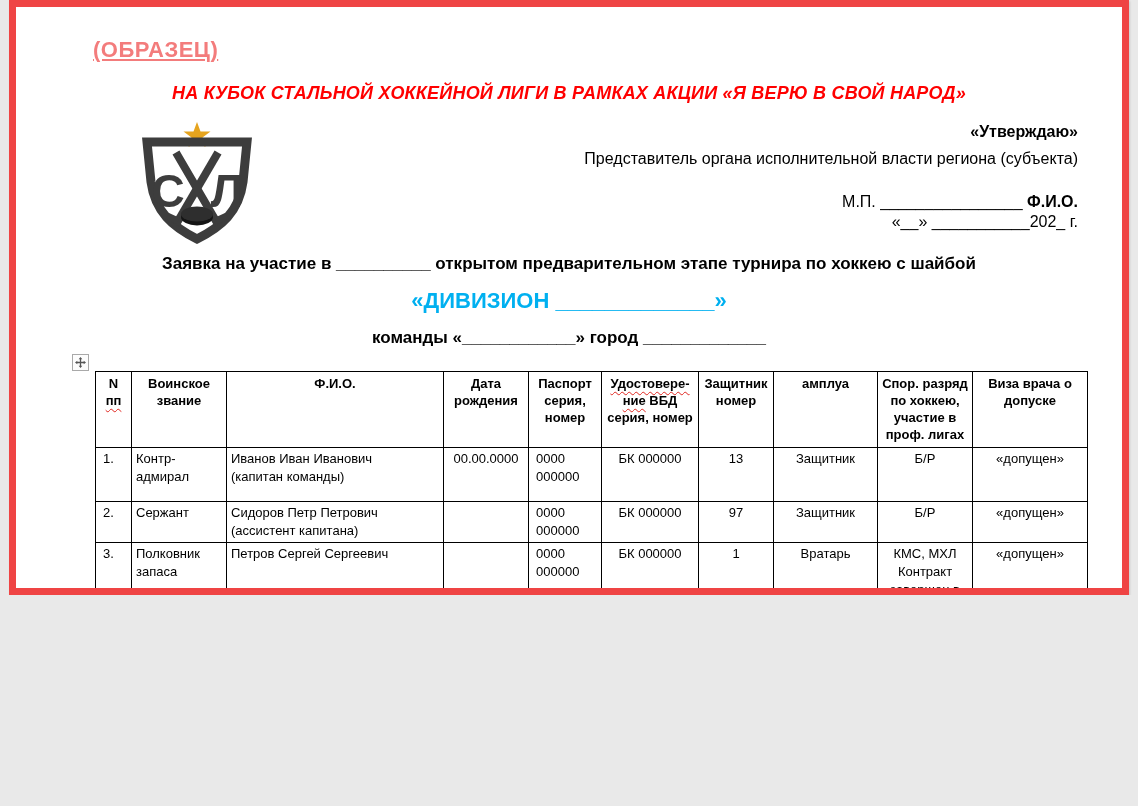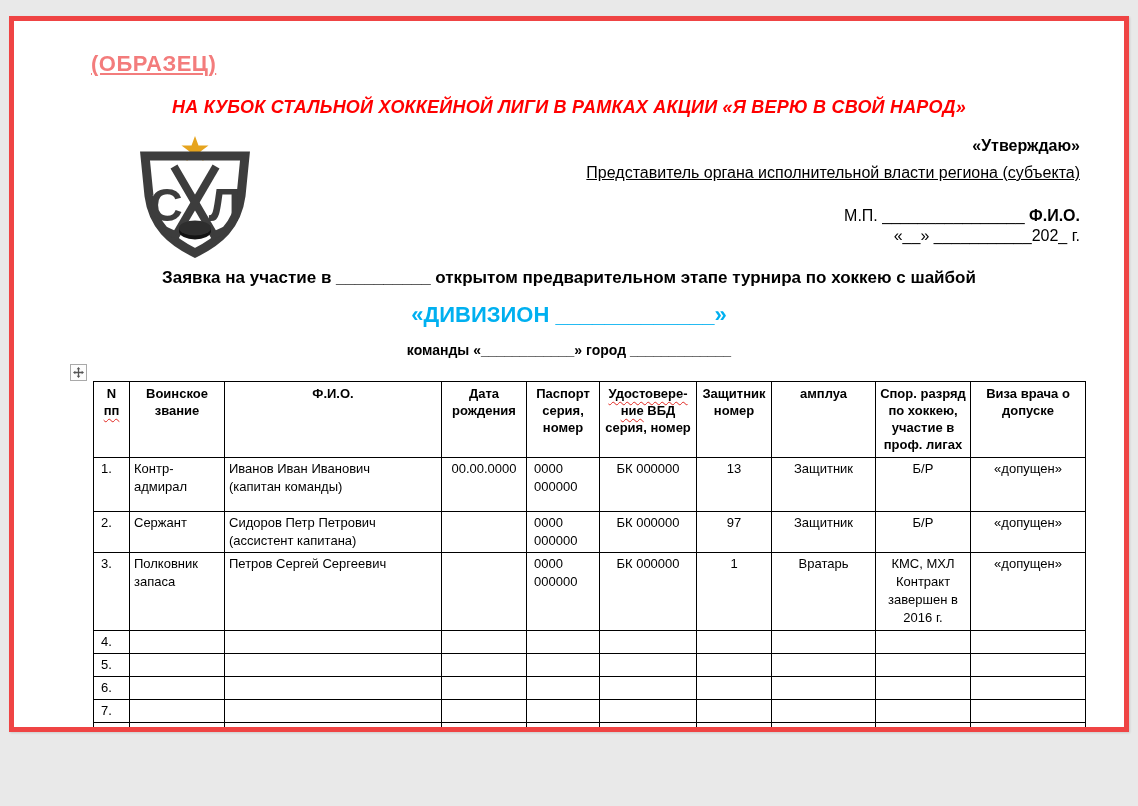--- a/index.html
+++ b/index.html
@@ -1,41 +1,41 @@
 <!DOCTYPE html>
 <html><head>
 <meta charset="utf-8">
 <style>
   html,body { margin:0; padding:0; background:#e9e9e9; font-family:"Liberation Sans", sans-serif; color:#000; }
   .page {
-    position:relative; width:1120px; height:716px; margin:16px auto;
-    background:#ffffff; border:5px solid #ef4444; box-sizing:border-box;
+    position:relative; width:1120px; height:595px; margin:0 auto;
+    background:#ffffff; border:7px solid #ef4444; box-sizing:border-box;
     box-shadow:1px 1px 2px rgba(0,0,0,0.12);
     overflow:hidden;
   }
   .sample {
     margin:30px 0 0 77px; font-size:22px; font-weight:bold;
     color:#F37C7C; text-decoration:underline; letter-spacing:0.5px;
   }
   .h-red { text-align:center; color:#FF0000; font-weight:bold; font-style:italic; font-size:18px; letter-spacing:0.2px; }
   .h1r { margin-top:18px; }
   .h2r { margin-top:20px; }
 
   .midrow { display:flex; margin-top:16px; height:126px; }
   .logo { margin-left:105px; width:152px; flex:0 0 auto; }
   .approve { flex:1; text-align:right; padding-right:44px; font-size:16px; line-height:17px; }
   .approve .t  { font-weight:bold; margin-top:3px; }
-  .approve .s  { margin-top:10px;text-decoration:underline; }
+  .approve .s  { margin-top:10px; }
   .approve .mp { margin-top:26px; }
   .approve .mp b { font-weight:bold; }
   .approve .dt { margin-top:3px; }
 
   .appline  { text-align:center; font-weight:bold; font-size:17px; margin-top:8px; }
   .divline  { text-align:center; font-weight:bold; font-size:22px; margin-top:14px; color:#00B0F0; }
-  .teamline { text-align:center; font-weight:bold; font-size:14px; margin-top:14px; }
+  .teamline { text-align:center; font-weight:bold; font-size:17px; margin-top:14px; }
 
   .twrap { position:relative; margin:23px 0 0 79px; width:992px; }
   .handle {
     position:absolute; left:-23px; top:-17px; width:15px; height:15px;
     border:1px solid #a9a9a9; background:#fdfdfd; display:flex; align-items:center; justify-content:center;
     cursor:move;
   }
   table { border-collapse:collapse; table-layout:fixed; width:992px; }
   td, th { border:1px solid #000; vertical-align:top; box-sizing:border-box; font-family:"Liberation Sans", sans-serif; }
   th { font-weight:bold; font-size:13px; line-height:17px; text-align:center; padding:3px 2px 2px 2px; }

